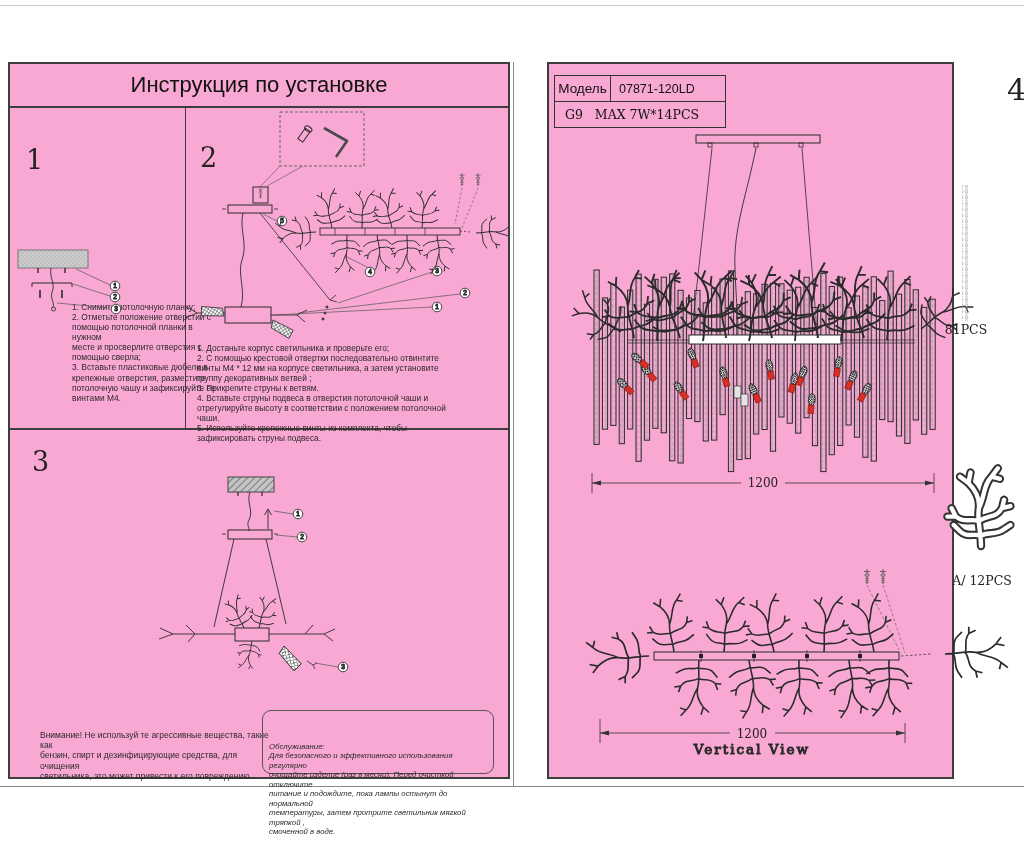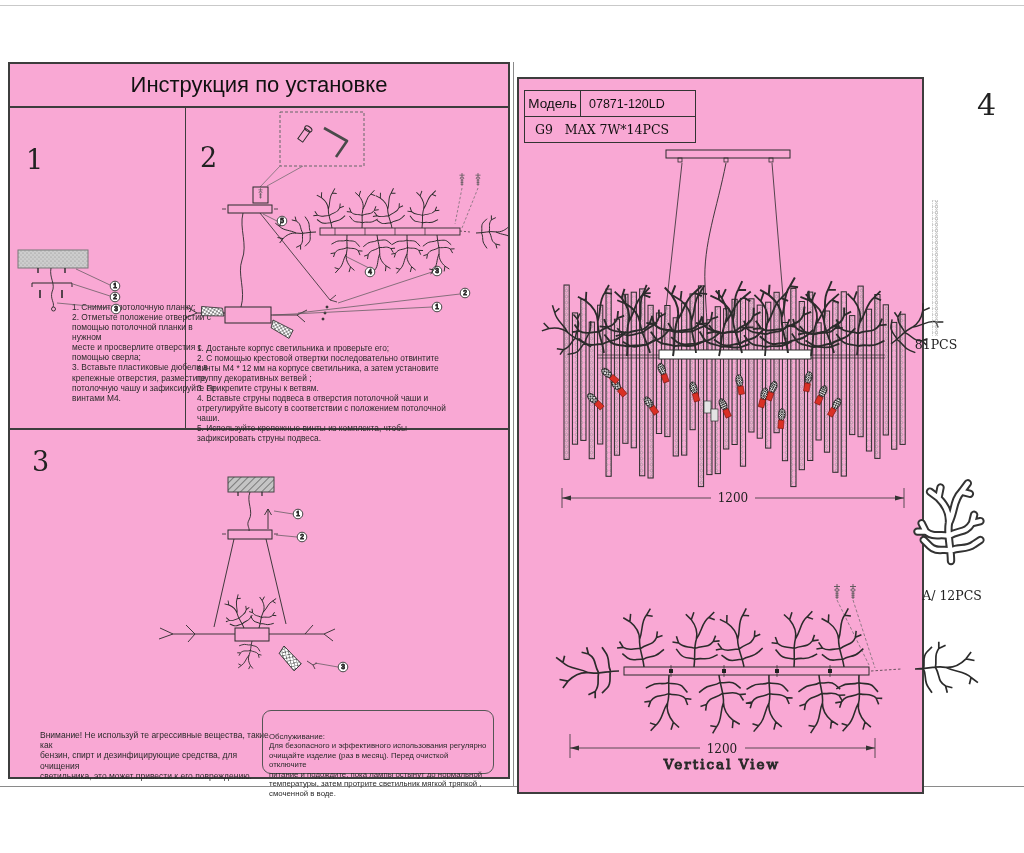--- a/index.html
+++ b/index.html
@@ -3,30 +3,30 @@
 <meta charset="utf-8">
 <style>
   html,body{margin:0;padding:0;}
   body{
     width:1024px;height:853px;position:relative;background:#ffffff;
     font-family:"Liberation Sans",sans-serif;color:#1f1f1f;overflow:hidden;
   }
   .hairline{position:absolute;background:#c9c9c9;}
   .panel{position:absolute;top:62px;height:717px;border:2px solid #3d3d3d;background:#f9a8d4;box-sizing:border-box;}
   #left-panel{left:8px;width:502px;}
-  #right-panel{left:517px;width:407px;margin-top:15px;}
+  #right-panel{left:547px;width:407px;}
   .abs{position:absolute;}
   .title-box{left:0;top:0;width:498px;height:42px;border-bottom:2px solid #3d3d3d;
     display:flex;align-items:center;justify-content:center;font-size:22px;color:#111;}
   .vdiv{left:175px;top:44px;width:1px;height:320px;background:#3d3d3d;}
   .hdiv{left:0;top:364px;width:498px;height:2px;background:#3d3d3d;}
   .stepnum{font-family:"DejaVu Serif",serif;font-size:27px;color:#222;}
   .instr{font-size:8.4px;line-height:1.2;white-space:pre-line;color:#2a2a2a;}
   .roundbox{border:1px solid #555;border-radius:9px;font-size:7.8px;line-height:1.22;
-    padding:11px 6px;white-space:pre-line;color:#2a2a2a;box-sizing:border-box;}
+    padding:21px 6px;white-space:pre-line;color:#2a2a2a;box-sizing:border-box;font-style:italic;}
   .uline{text-decoration:underline;}
   .model-table{left:5px;top:11px;width:172px;border:1px solid #333;box-sizing:border-box;}
   .mt-row{display:flex;border-bottom:1px solid #333;height:25px;align-items:center;}
   .mt-row:last-child{border-bottom:none;}
   .mt-label{width:55px;border-right:1px solid #333;height:100%;display:flex;align-items:center;
     justify-content:center;font-size:13.5px;color:#111;}
   .mt-value{flex:1;padding-left:8px;font-family:Liberation Sans, sans-serif;font-size:12.5px;color:#111;}
   .mt-spec{padding-left:10px;font-family:"DejaVu Serif",serif;font-size:12.5px;white-space:pre;color:#111;}
   .pageno{font-family:"DejaVu Serif",serif;font-size:30px;color:#222;}
   svg{position:absolute;left:0;top:0;}

